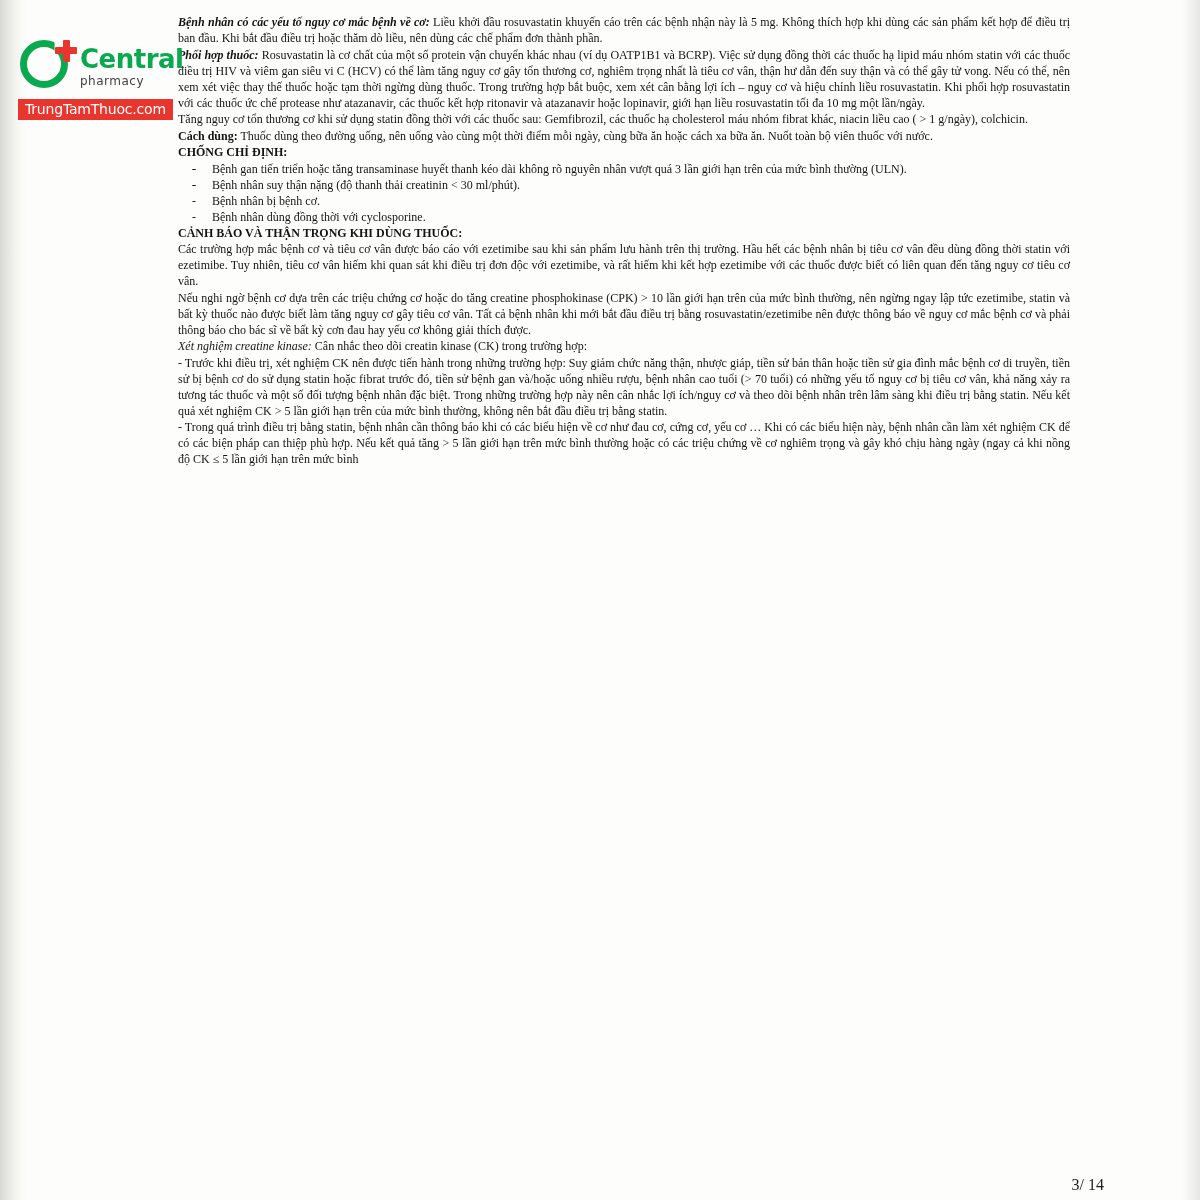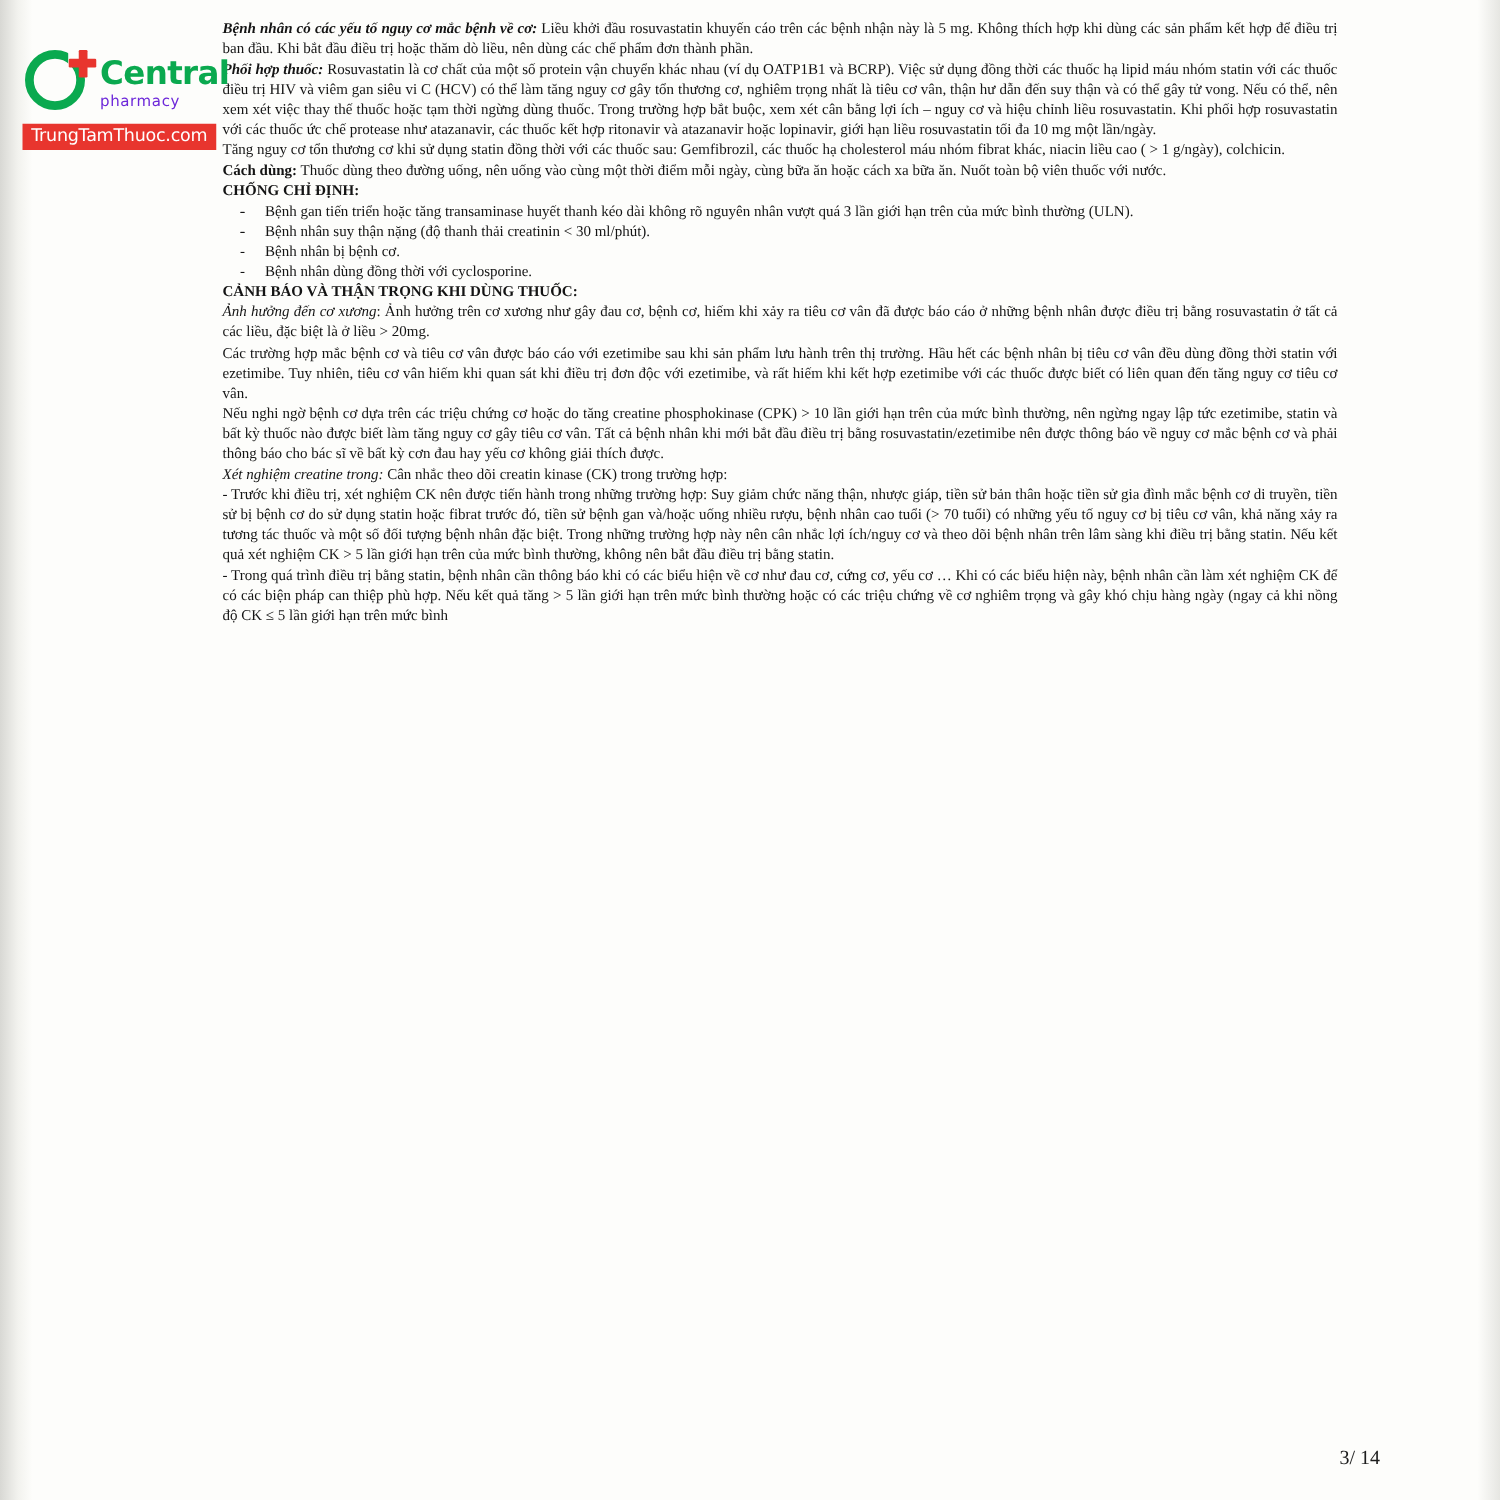--- a/index.html
+++ b/index.html
@@ -82,21 +82,21 @@
   .logo-text .brand {
     font-family: "DejaVu Sans", sans-serif;
     font-size: 26px;
     font-weight: bold;
     color: #0aa94f;
     letter-spacing: -0.5px;
   }
   .logo-text .sub {
     font-family: "DejaVu Sans", sans-serif;
     font-size: 12px;
-    color: #6d28d9;
+    color: #404040;
     margin-top: 3px;
     letter-spacing: 0.5px;
   }
   .url-badge {
     margin-top: 5px;
     display: inline-block;
     background: #e8352e;
     color: #ffffff;
     font-family: "DejaVu Sans", sans-serif;
     font-size: 14px;
@@ -138,21 +138,21 @@
     text-indent: 0;
   }
   .list li .dash {
     position: absolute;
     left: 6px;
     top: 0;
   }
   .page-num {
     position: absolute;
     right: 96px;
-    bottom: 24px;
+    bottom: 6px;
     font-size: 16px;
     color: #1d1d1d;
     font-family: "Liberation Serif", serif;
   }
 </style>
 </head>
 <body>
 
 <div class="page">
 
@@ -195,34 +195,31 @@
       <li><span class="dash">-</span></li>
       <li><span class="dash">-</span><span>Bệnh gan tiến triển hoặc tăng transaminase huyết thanh kéo dài không rõ nguyên nhân vượt quá 3 lần giới hạn trên của mức bình thường (ULN).</span></li>
       <li><span class="dash">-</span></li>
       <li><span class="dash">-</span><span>Bệnh nhân suy thận nặng (độ thanh thải creatinin &lt; 30 ml/phút).</span></li>
       <li><span class="dash">-</span><span>Bệnh nhân bị bệnh cơ.</span></li>
       <li><span class="dash">-</span><span>Bệnh nhân dùng đồng thời với cyclosporine.</span></li>
     </ul>
 
     <p class="heading">CẢNH BÁO VÀ THẬN TRỌNG KHI DÙNG THUỐC:</p>
 
-    <p>
-      <span class="i">Ảnh hưởng đến cơ xương</span><span>: Ảnh hưởng trên cơ xương như gây đau cơ, bệnh cơ, hiếm khi xảy ra tiêu cơ vân đã được báo cáo ở những bệnh nhân được điều trị bằng rosuvastatin ở tất cả các liều, đặc biệt là ở liều &gt; 20mg.</span>
-    </p>
 
     <p>
       <span>Các trường hợp mắc bệnh cơ và tiêu cơ vân được báo cáo với ezetimibe sau khi sản phẩm lưu hành trên thị trường. Hầu hết các bệnh nhân bị tiêu cơ vân đều dùng đồng thời statin với ezetimibe. Tuy nhiên, tiêu cơ vân hiếm khi quan sát khi điều trị đơn độc với ezetimibe, và rất hiếm khi kết hợp ezetimibe với các thuốc được biết có liên quan đến tăng nguy cơ tiêu cơ vân.</span>
     </p>
 
     <p>
       <span>Nếu nghi ngờ bệnh cơ dựa trên các triệu chứng cơ hoặc do tăng creatine phosphokinase (CPK) &gt; 10 lần giới hạn trên của mức bình thường, nên ngừng ngay lập tức ezetimibe, statin và bất kỳ thuốc nào được biết làm tăng nguy cơ gây tiêu cơ vân. Tất cả bệnh nhân khi mới bắt đầu điều trị bằng rosuvastatin/ezetimibe nên được thông báo về nguy cơ mắc bệnh cơ và phải thông báo cho bác sĩ về bất kỳ cơn đau hay yếu cơ không giải thích được.</span>
     </p>
 
     <p>
-      <span class="i">Xét nghiệm creatine trong:</span><span> Cân nhắc theo dõi creatin kinase (CK) trong trường hợp:</span>
+      <span class="i">Xét nghiệm creatine kinase:</span><span> Cân nhắc theo dõi creatin kinase (CK) trong trường hợp:</span>
     </p>
 
     <p>
       <span>- Trước khi điều trị, xét nghiệm CK nên được tiến hành trong những trường hợp: Suy giảm chức năng thận, nhược giáp, tiền sử bản thân hoặc tiền sử gia đình mắc bệnh cơ di truyền, tiền sử bị bệnh cơ do sử dụng statin hoặc fibrat trước đó, tiền sử bệnh gan và/hoặc uống nhiều rượu, bệnh nhân cao tuổi (&gt; 70 tuổi) có những yếu tố nguy cơ bị tiêu cơ vân, khả năng xảy ra tương tác thuốc và một số đối tượng bệnh nhân đặc biệt. Trong những trường hợp này nên cân nhắc lợi ích/nguy cơ và theo dõi bệnh nhân trên lâm sàng khi điều trị bằng statin. Nếu kết quả xét nghiệm CK &gt; 5 lần giới hạn trên của mức bình thường, không nên bắt đầu điều trị bằng statin.</span>
     </p>
 
     <p>
       <span>- Trong quá trình điều trị bằng statin, bệnh nhân cần thông báo khi có các biểu hiện về cơ như đau cơ, cứng cơ, yếu cơ … Khi có các biểu hiện này, bệnh nhân cần làm xét nghiệm CK để có các biện pháp can thiệp phù hợp. Nếu kết quả tăng &gt; 5 lần giới hạn trên mức bình thường hoặc có các triệu chứng về cơ nghiêm trọng và gây khó chịu hàng ngày (ngay cả khi nồng độ CK ≤ 5 lần giới hạn trên mức bình</span>
     </p>
 

